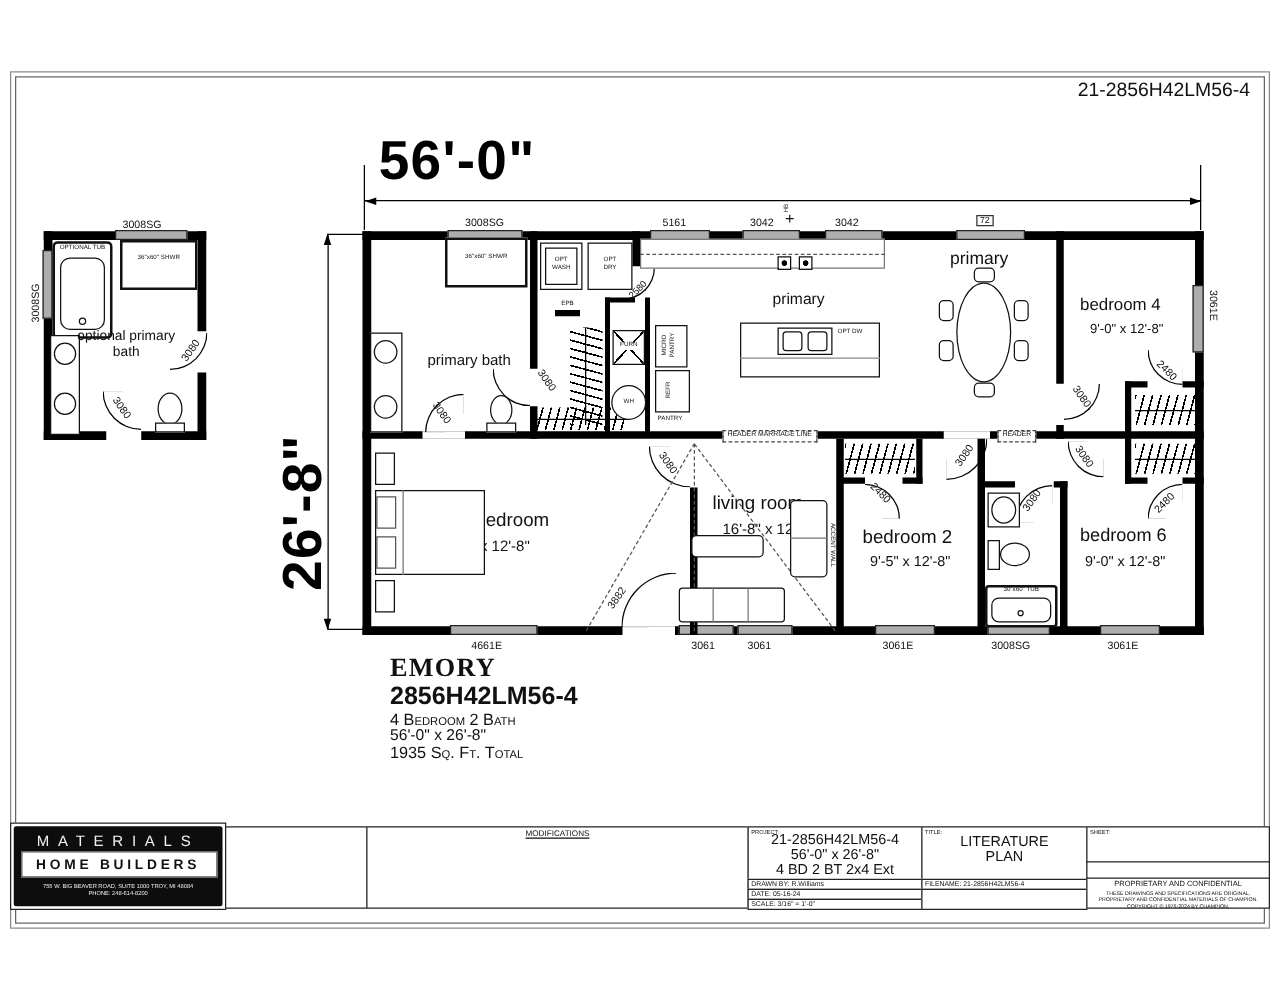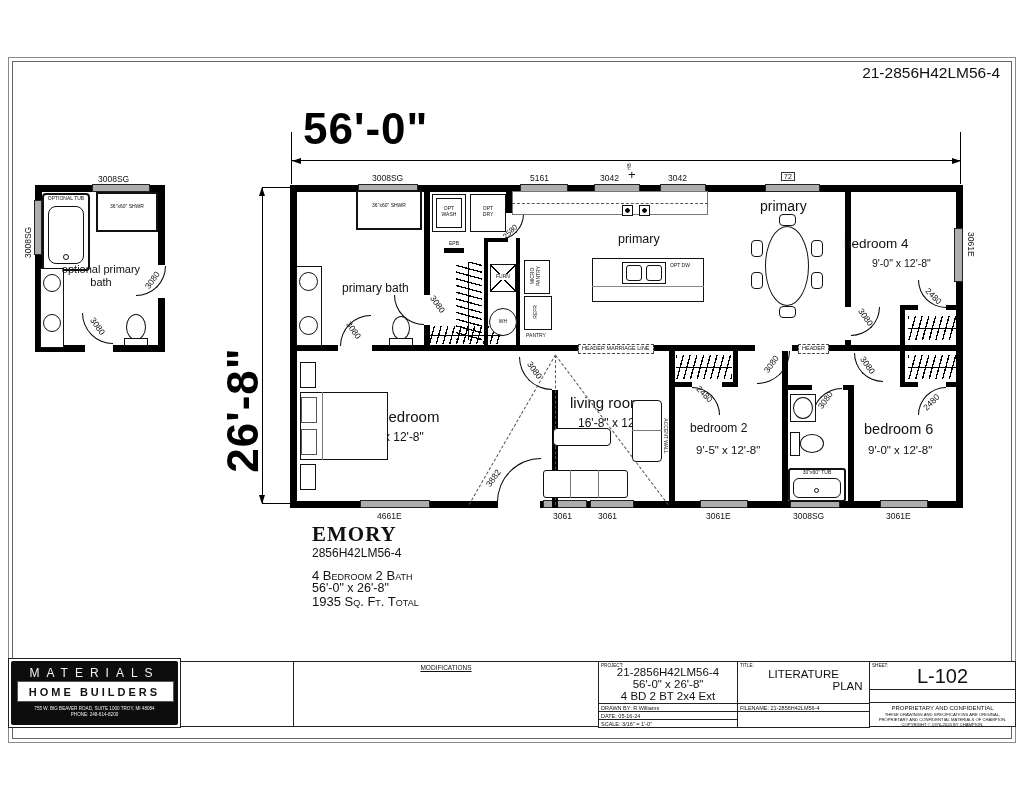--- a/index.html
+++ b/index.html
@@ -216,21 +216,21 @@
   <div class="chair" style="left:779px;top:306px;width:17px;height:12px;"></div>
   <div class="chair" style="left:751px;top:240px;width:12px;height:17px;"></div>
   <div class="chair" style="left:751px;top:272px;width:12px;height:17px;"></div>
   <div class="chair" style="left:811px;top:240px;width:12px;height:17px;"></div>
   <div class="chair" style="left:811px;top:272px;width:12px;height:17px;"></div>
 
   <div class="w" style="left:845px;top:185px;width:6px;height:122px;"></div>
   <div class="w" style="left:845px;top:340px;width:6px;height:11px;"></div>
   <div class="arc aBR" style="left:851px;top:307px;width:29px;height:29px;"></div>
   <div class="lbl r55" style="left:856px;top:313px;">3080</div>
-  <div class="room" style="left:844px;top:236px;">bedroom 4</div>
+  <div class="room" style="left:864px;top:236px;">bedroom 4</div>
   <div class="rdim" style="left:872px;top:257px;">9'-0" x 12'-8"</div>
 
   <div class="w" style="left:900px;top:305px;width:5px;height:46px;"></div>
   <div class="w" style="left:900px;top:305px;width:18px;height:5px;"></div>
   <div class="w" style="left:946px;top:305px;width:17px;height:5px;"></div>
   <div class="rod" style="left:908px;top:316px;width:48px;height:24px;"></div>
   <div class="line" style="left:908px;top:328px;width:48px;height:1px;"></div>
   <div class="arc aBL" style="left:918px;top:280px;width:28px;height:28px;"></div>
   <div class="lbl r45" style="left:924px;top:292px;">2480</div>
 
@@ -268,21 +268,21 @@
   <div class="lbl rm55" style="left:484px;top:474px;">3882</div>
 
   <div class="arc aBR" style="left:757px;top:351px;width:33px;height:33px;"></div>
   <div class="lbl rm55" style="left:762px;top:360px;">3080</div>
   <div class="arc aBL" style="left:854px;top:353px;width:29px;height:29px;"></div>
   <div class="lbl r55" style="left:858px;top:361px;">3080</div>
   <div class="arc aTL" style="left:812px;top:388px;width:30px;height:30px;"></div>
   <div class="lbl rm55" style="left:816px;top:396px;">3080</div>
 
   <div class="w" style="left:782px;top:351px;width:6px;height:157px;"></div>
-  <div class="room" style="left:690px;top:421px;font-size:12px;">bedroom 2</div>
+  <div class="room" style="left:690px;top:421px;font-size:15px;">bedroom 2</div>
   <div class="rdim" style="left:696px;top:444px;font-size:11.5px;">9'-5" x 12'-8"</div>
 
   <div class="w" style="left:733px;top:351px;width:5px;height:36px;"></div>
   <div class="w" style="left:672px;top:382px;width:20px;height:5px;"></div>
   <div class="w" style="left:722px;top:382px;width:16px;height:5px;"></div>
   <div class="rod" style="left:676px;top:355px;width:56px;height:24px;"></div>
   <div class="line" style="left:676px;top:367px;width:56px;height:1px;"></div>
   <div class="arc aTR" style="left:692px;top:387px;width:28px;height:28px;"></div>
   <div class="lbl r45" style="left:695px;top:390px;">2480</div>
 
@@ -303,21 +303,21 @@
 
   <div class="w" style="left:900px;top:351px;width:5px;height:36px;"></div>
   <div class="w" style="left:900px;top:382px;width:18px;height:5px;"></div>
   <div class="w" style="left:946px;top:382px;width:17px;height:5px;"></div>
   <div class="rod" style="left:908px;top:355px;width:48px;height:24px;"></div>
   <div class="line" style="left:908px;top:367px;width:48px;height:1px;"></div>
   <div class="arc aTL" style="left:918px;top:387px;width:28px;height:28px;"></div>
   <div class="lbl rm45" style="left:922px;top:398px;">2480</div>
 
   <div class="abs" style="left:312px;top:522px;font-family:'Liberation Serif',serif;font-weight:bold;font-size:21px;letter-spacing:1px;">EMORY</div>
-  <div class="abs" style="left:312px;top:546px;font-size:12px;">2856H42LM56-4</div>
+  <div class="abs" style="left:312px;top:546px;font-size:20px;font-weight:bold;">2856H42LM56-4</div>
   <div class="abs sc" style="left:312px;top:568px;font-size:13px;">4 Bedroom 2 Bath</div>
   <div class="abs" style="left:312px;top:581px;font-size:12.5px;">56'-0" x 26'-8"</div>
   <div class="abs sc" style="left:312px;top:594px;font-size:13px;">1935 Sq. Ft. Total</div>
 
   <div class="tbcell" style="left:8px;top:658px;width:173px;height:70px;"></div>
   <div class="abs" style="left:11px;top:661px;width:167px;height:64px;background:#0d0d0d;border-radius:2px;"></div>
   <div class="abs" style="left:11px;top:666px;width:167px;text-align:center;color:#f2f2f2;font-size:12px;letter-spacing:7px;font-weight:300;">MATERIALS</div>
   <div class="abs" style="left:17px;top:681px;width:155px;height:19px;background:#fff;border:1px solid #555;"></div>
   <div class="abs" style="left:17px;top:686px;width:155px;text-align:center;font-weight:bold;font-size:11px;letter-spacing:3px;">HOME BUILDERS</div>
   <div class="tbtiny" style="left:11px;top:706px;width:167px;text-align:center;color:#eee;">755 W. BIG BEAVER ROAD, SUITE 1000 TROY, MI 48084</div>
@@ -336,28 +336,27 @@
   <div class="tbcell" style="left:598px;top:703px;width:140px;height:9px;"></div>
   <div class="tbsmall" style="left:601px;top:705px;">DRAWN BY: R.Williams</div>
   <div class="tbcell" style="left:598px;top:711px;width:140px;height:9px;"></div>
   <div class="tbsmall" style="left:601px;top:713px;">DATE: 05-16-24</div>
   <div class="tbcell" style="left:598px;top:719px;width:140px;height:9px;"></div>
   <div class="tbsmall" style="left:601px;top:721px;">SCALE: 3/16" = 1'-0"</div>
 
   <div class="tbcell" style="left:737px;top:661px;width:133px;height:66px;"></div>
   <div class="tbtiny" style="left:740px;top:663px;">TITLE:</div>
   <div class="abs" style="left:737px;top:668px;width:133px;text-align:center;font-size:11.5px;">LITERATURE</div>
-  <div class="abs" style="left:737px;top:680px;width:133px;text-align:center;font-size:11.5px;padding-left:44px;">PLAN</div>
+  <div class="abs" style="left:737px;top:680px;width:133px;text-align:center;font-size:11.5px;">PLAN</div>
   <div class="tbcell" style="left:737px;top:703px;width:133px;height:9px;"></div>
   <div class="tbsmall" style="left:740px;top:705px;">FILENAME: 21-2856H42LM56-4</div>
   <div class="tbcell" style="left:737px;top:711px;width:133px;height:17px;"></div>
 
   <div class="tbcell" style="left:869px;top:661px;width:147px;height:66px;"></div>
   <div class="tbtiny" style="left:872px;top:663px;">SHEET:</div>
-  <div class="abs" style="left:869px;top:665px;width:147px;text-align:center;font-size:20px;">L-102</div>
   <div class="line" style="left:869px;top:689px;width:147px;height:1px;background:#222;"></div>
   <div class="line" style="left:869px;top:702px;width:147px;height:1px;background:#222;"></div>
   <div class="tbsmall" style="left:869px;top:705px;width:147px;text-align:center;font-size:6px;">PROPRIETARY AND CONFIDENTIAL</div>
   <div class="tbtiny" style="left:869px;top:712px;width:147px;text-align:center;font-size:4.2px;">THESE DRAWINGS AND SPECIFICATIONS ARE ORIGINAL,</div>
   <div class="tbtiny" style="left:869px;top:717px;width:147px;text-align:center;font-size:4.2px;">PROPRIETARY AND CONFIDENTIAL MATERIALS OF CHAMPION.</div>
   <div class="tbtiny" style="left:869px;top:722px;width:147px;text-align:center;font-size:4.2px;">COPYRIGHT © 1976-2024 BY CHAMPION.</div>
 
 </div>
 
 </body></html>

